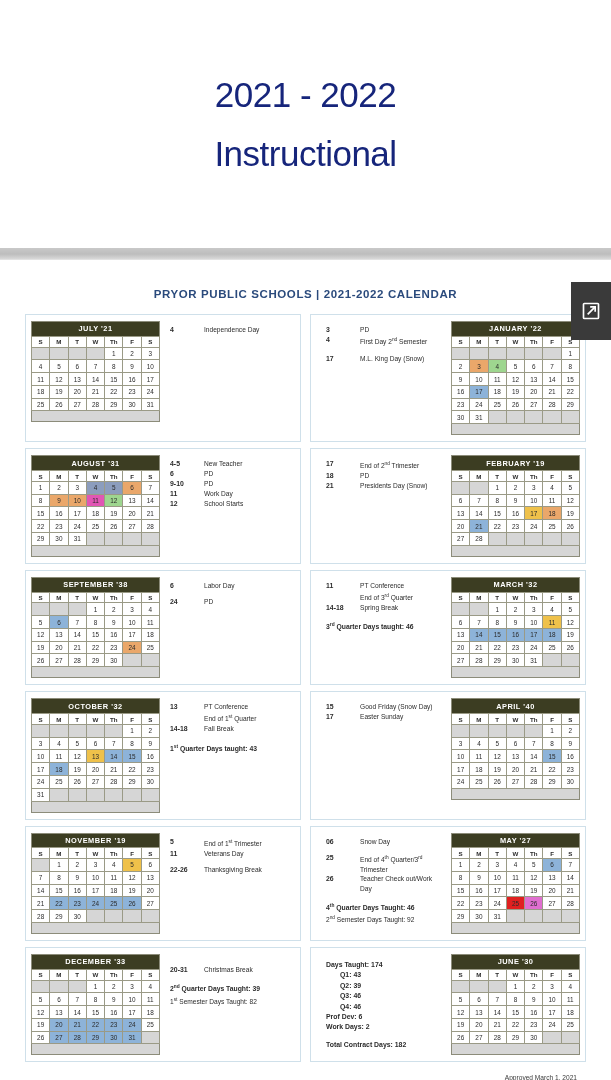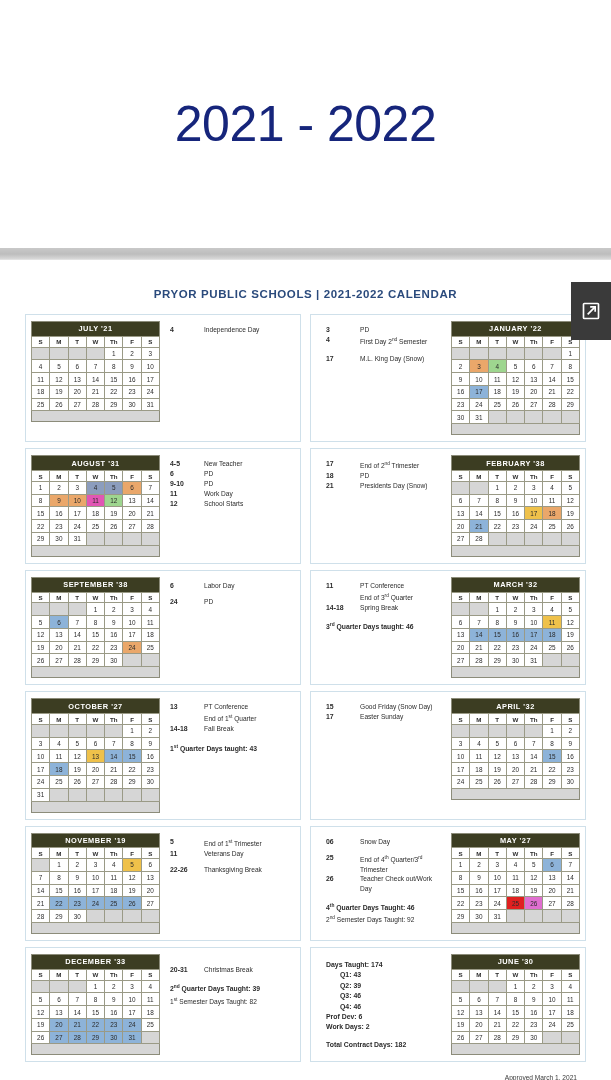--- a/index.html
+++ b/index.html
@@ -13,21 +13,21 @@
 
   
   .hero{
     height:248px;
     display:flex;flex-direction:column;
     align-items:center;justify-content:center;
     background:#ffffff;
   }
   .hero-line{
     color:#16257b;
-    font-size:50px;
+    font-size:35px;
     line-height:59px;
     font-weight:400;
     letter-spacing:-0.5px;
     text-align:center;
     font-family:"Liberation Sans", sans-serif;
   }
 
   
   .grey-bar{
     height:11px;
@@ -175,20 +175,21 @@
     padding:6px 34px 0 0;
     font-size:6.6px;
     color:#3a3a3a;
   }
 </style>
 </head>
 <body>
 
 <div class="hero">
   <div class="hero-line">2021 - 2022</div>
+  <div class="hero-line">Instructional</div>
 </div>
 
 <div class="grey-bar"></div>
 
 <div class="doc">
 
   <div class="doc-title">PRYOR PUBLIC SCHOOLS  |  2021-2022 CALENDAR</div>
 
   <div class="expand-btn">
     <svg width="20" height="20" viewBox="0 0 24 24" fill="none" stroke="#ffffff" stroke-width="2">
@@ -480,21 +481,21 @@
               <div class="tx">PD</div>
             </div>
             <div class="note">
               <div class="dt">21</div>
               <div class="tx">Presidents Day (Snow)</div>
             </div>
           </div>
           <table class="cal">
             <tbody>
               <tr class="mon-head">
-                <td colspan="7">FEBRUARY '38</td>
+                <td colspan="7">FEBRUARY '19</td>
               </tr>
               <tr class="dow">
                 <td>S</td>
                 <td>M</td>
                 <td>T</td>
                 <td>W</td>
                 <td>Th</td>
                 <td>F</td>
                 <td>S</td>
               </tr>
@@ -725,21 +726,21 @@
               </tr>
             </tbody>
           </table>
         </div>
       </div>
       <div class="row">
         <div class="panel">
           <table class="cal">
             <tbody>
               <tr class="mon-head">
-                <td colspan="7">OCTOBER '27</td>
+                <td colspan="7">OCTOBER '32</td>
               </tr>
               <tr class="dow">
                 <td>S</td>
                 <td>M</td>
                 <td>T</td>
                 <td>W</td>
                 <td>Th</td>
                 <td>F</td>
                 <td>S</td>
               </tr>
@@ -831,21 +832,21 @@
               <div class="tx">Good Friday (Snow Day)</div>
             </div>
             <div class="note">
               <div class="dt">17</div>
               <div class="tx">Easter Sunday</div>
             </div>
           </div>
           <table class="cal">
             <tbody>
               <tr class="mon-head">
-                <td colspan="7">APRIL '32</td>
+                <td colspan="7">APRIL '40</td>
               </tr>
               <tr class="dow">
                 <td>S</td>
                 <td>M</td>
                 <td>T</td>
                 <td>W</td>
                 <td>Th</td>
                 <td>F</td>
                 <td>S</td>
               </tr>

